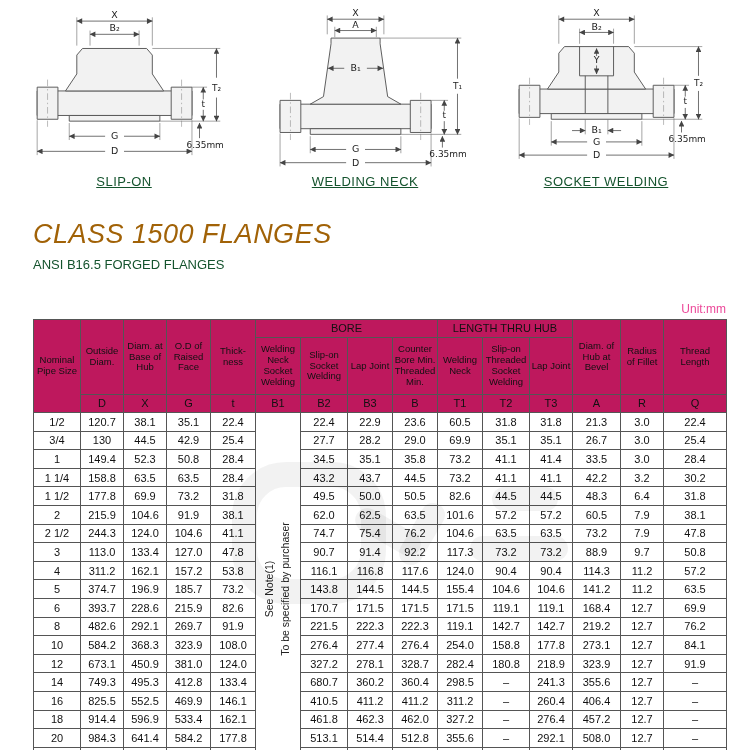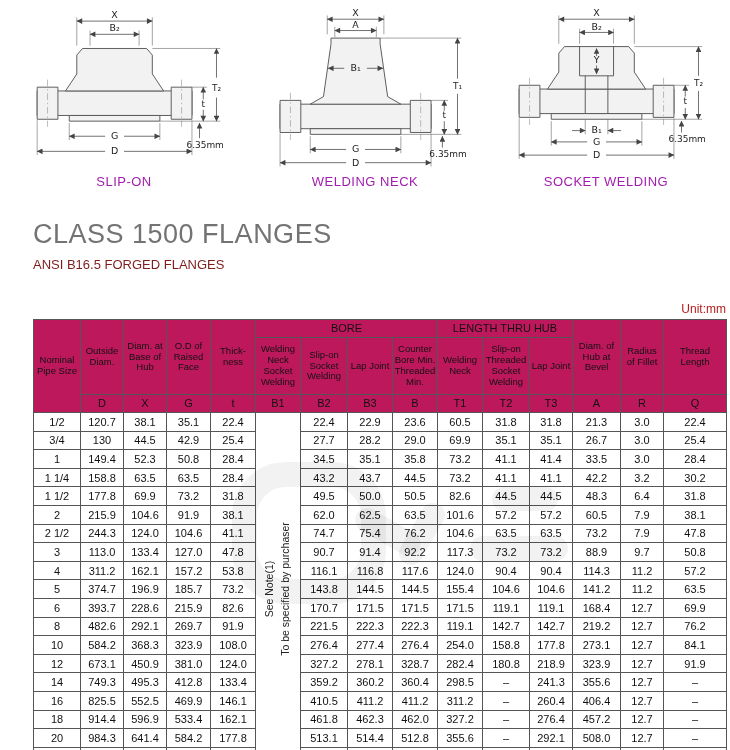--- a/index.html
+++ b/index.html
@@ -6,37 +6,37 @@
   body {
     width:730px; height:750px; position:relative; overflow:hidden;
     background:#fff; color:#111;
     font-family:"Liberation Sans", sans-serif;
   }
 
   
   .diagrams { display:flex; justify-content:space-between; padding:6px 4px 0 4px; }
   .diag { display:flex; flex-direction:column; align-items:center; width:240px; }
   .diag svg { width:240px; height:168px; display:block; }
-  .diag-caption { font-size:13px; letter-spacing:.5px; color:#a21caf; margin-top:0px; }
+  .diag-caption { font-size:13px; letter-spacing:.5px; color:#14532d; margin-top:0px;text-decoration:underline; }
 
   svg text { font-family:"DejaVu Sans", sans-serif; font-size:10px; fill:#222; text-anchor:middle; }
   svg text.sm { font-size:9.5px; }
   .body-fill { fill:#f2f2f2; stroke:#555; stroke-width:1; stroke-linejoin:round; }
   .bore-line { fill:none; stroke:#555; stroke-width:1; }
   .ext { stroke:#777; stroke-width:.7; }
   .dim { stroke:#444; stroke-width:.8; }
   .cl  { stroke:#999; stroke-width:.7; stroke-dasharray:7 3 1.5 3; }
 
   
   .title-block { margin:30px 0 0 33px; }
-  .title-block h1 { margin:0; font-size:27px; font-weight:400; letter-spacing:.5px; color:#737373; }
-  .subtitle { margin-top:7px; font-size:13px; color:#7f1d1d; }
+  .title-block h1 { margin:0; font-size:27px; font-weight:400; letter-spacing:.5px; color:#a16207;font-style:italic; }
+  .subtitle { margin-top:7px; font-size:13px; color:#14532d; }
 
   
-  .unit-row { width:693px; margin:30px 0 3px 33px; text-align:right; font-size:12px; color:#b91c1c; }
+  .unit-row { width:693px; margin:30px 0 3px 33px; text-align:right; font-size:12px; color:#ec4899; }
   table.spec {
     width:693px; margin-left:33px; border-collapse:collapse; table-layout:fixed;
     font-size:11px;
   }
   table.spec th, table.spec td {
     border:1px solid #555; text-align:center; vertical-align:middle; padding:1px 1px;
   }
   table.spec { border:1px solid #333; }
   table.spec th { background:#be185d; font-weight:400; font-size:9.5px; line-height:1.15; }
   table.spec tr.group-row th.group { height:15px; font-size:11px; }
@@ -506,21 +506,21 @@
         <td>323.9</td>
         <td>12.7</td>
         <td>91.9</td>
       </tr>
       <tr>
         <td>14</td>
         <td>749.3</td>
         <td>495.3</td>
         <td>412.8</td>
         <td>133.4</td>
-        <td>359.2</td>
+        <td>680.7</td>
         <td>360.2</td>
         <td>360.4</td>
         <td>298.5</td>
         <td>–</td>
         <td>241.3</td>
         <td>355.6</td>
         <td>12.7</td>
         <td>–</td>
       </tr>
       <tr>

